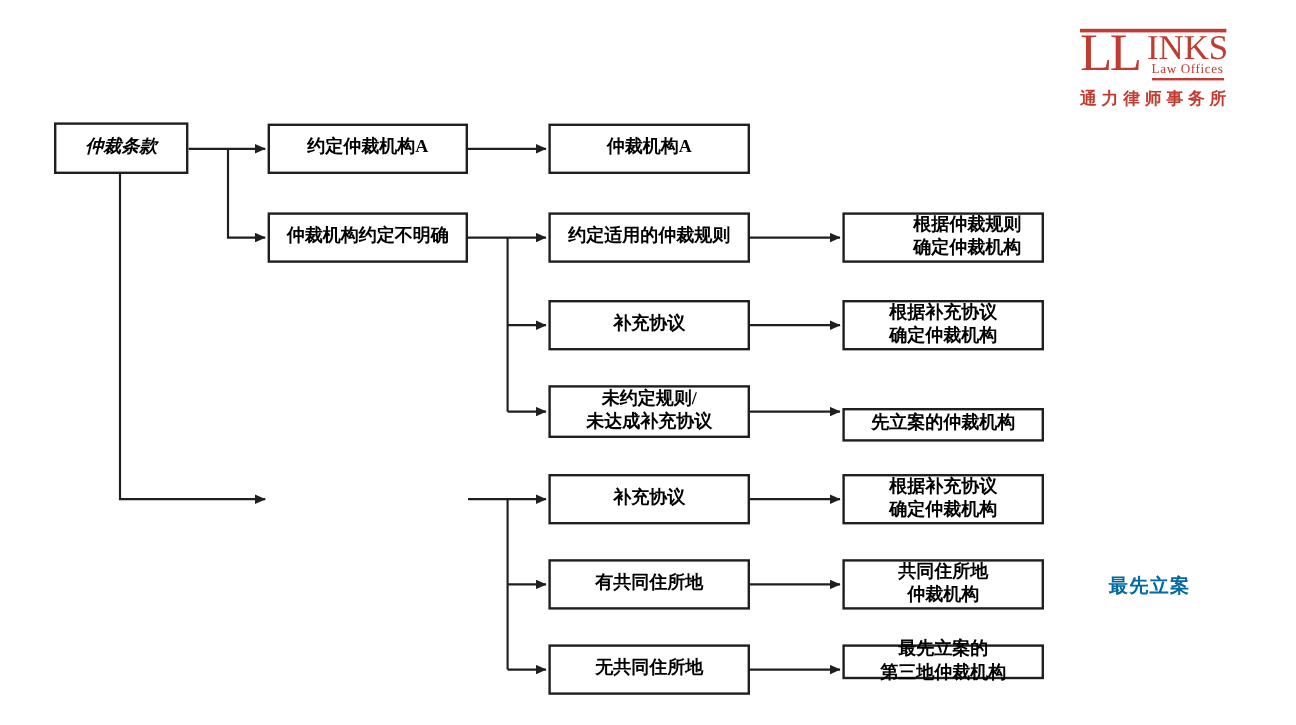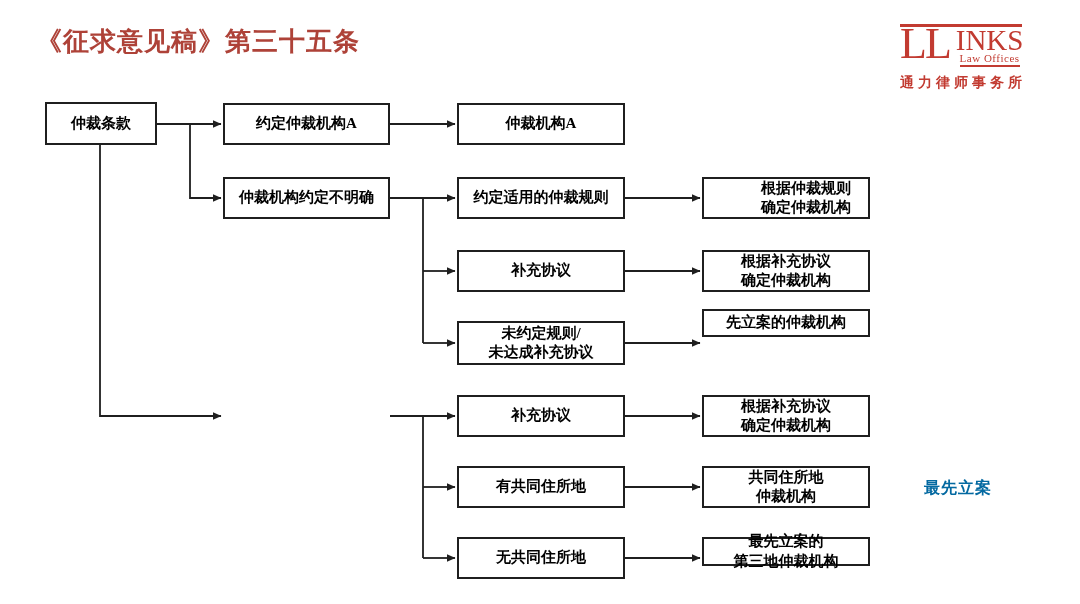--- a/index.html
+++ b/index.html
@@ -99,21 +99,20 @@
     color: #0369a1;
     letter-spacing: 1px;
     white-space: nowrap;
   }
 </style>
 </head>
 <body>
 
 <div id="stage">
 
-  <div class="page-title">《征求意见稿》第三十五条</div>
 
   <div class="logo">
     <div class="logo-top">
       <span class="logo-ll">LL</span>
       <span class="logo-right">
         <span class="logo-inks">INKS</span>
         <span class="logo-sub">Law Offices</span>
       </span>
     </div>
     <div class="logo-cn">通力律师事务所</div>
@@ -144,36 +143,36 @@
       <path d="M390,416 H455" marker-end="url(#arrow)"></path>
       <path d="M423,416 V558"></path>
       <path d="M423,487 H455" marker-end="url(#arrow)"></path>
       <path d="M423,558 H455" marker-end="url(#arrow)"></path>
       <path d="M625,416 H700" marker-end="url(#arrow)"></path>
       <path d="M625,487 H700" marker-end="url(#arrow)"></path>
       <path d="M625,558 H700" marker-end="url(#arrow)"></path>
     </g>
   </svg>
 
-  <div class="node" style="left:45px;  top:102px; width:112px; height:43px;">仲裁条款</div>
+  <div class="node" style="left:45px;  top:102px; width:112px; height:43px;font-style:italic;">仲裁条款</div>
   <div class="node" style="left:223px; top:103px; width:167px; height:42px;">约定仲裁机构A</div>
   <div class="node" style="left:457px; top:103px; width:168px; height:42px;">仲裁机构A</div>
 
   <div class="node" style="left:223px; top:177px; width:167px; height:42px;">仲裁机构约定不明确</div>
   <div class="node" style="left:457px; top:177px; width:168px; height:42px;">约定适用的仲裁规则</div>
   <div class="node" style="left:702px; top:177px; width:168px; height:42px;padding-left:40px;">根据仲裁规则
 确定仲裁机构</div>
 
   <div class="node" style="left:457px; top:250px; width:168px; height:42px;">补充协议</div>
   <div class="node" style="left:702px; top:250px; width:168px; height:42px;">根据补充协议
 确定仲裁机构</div>
 
   <div class="node" style="left:457px; top:321px; width:168px; height:44px;">未约定规则/
 未达成补充协议</div>
-  <div class="node" style="left:702px; top:309px; width:168px; height:28px;">先立案的仲裁机构</div>
+  <div class="node" style="left:702px; top:340px; width:168px; height:28px;">先立案的仲裁机构</div>
 
   <div class="node" style="left:457px; top:395px; width:168px; height:42px;">补充协议</div>
   <div class="node" style="left:702px; top:395px; width:168px; height:42px;">根据补充协议
 确定仲裁机构</div>
 
   <div class="node" style="left:457px; top:466px; width:168px; height:42px;">有共同住所地</div>
   <div class="node" style="left:702px; top:466px; width:168px; height:42px;">共同住所地
 仲裁机构</div>
 
   <div class="node" style="left:457px; top:537px; width:168px; height:42px;">无共同住所地</div>

